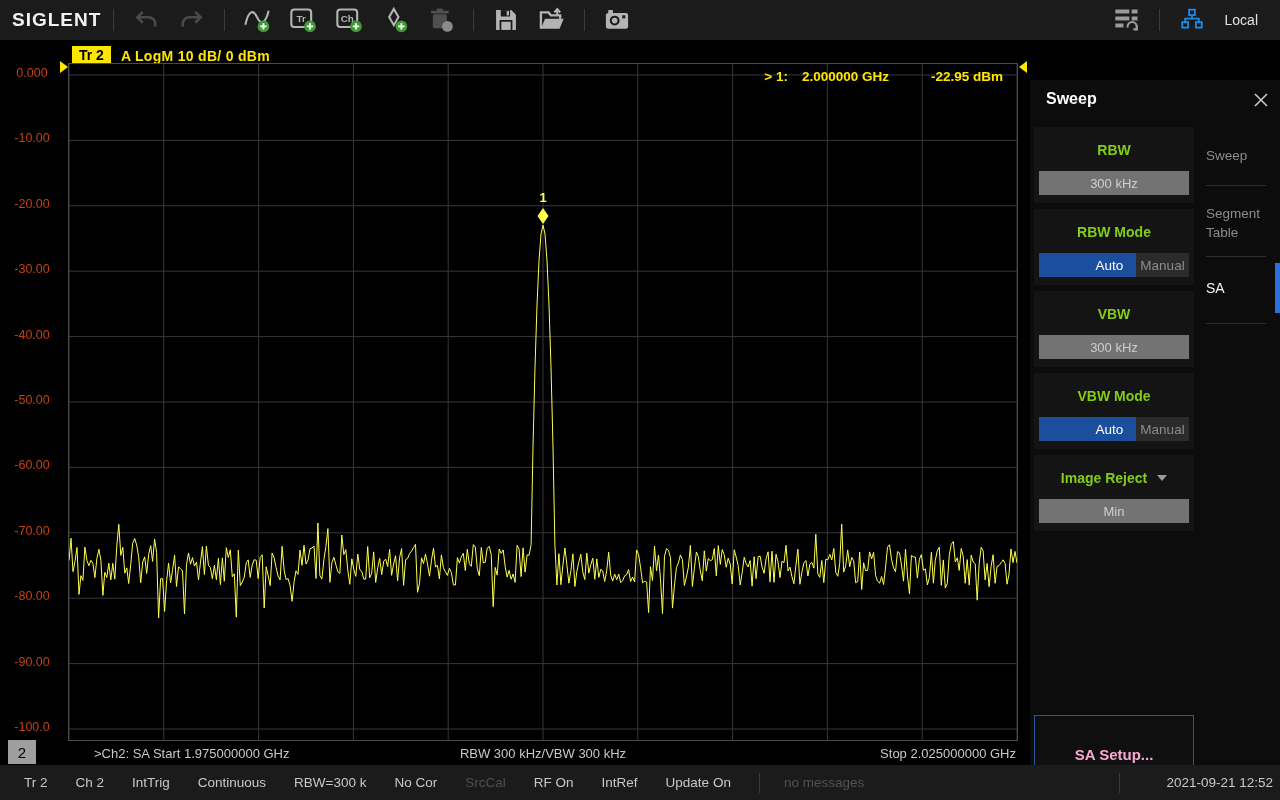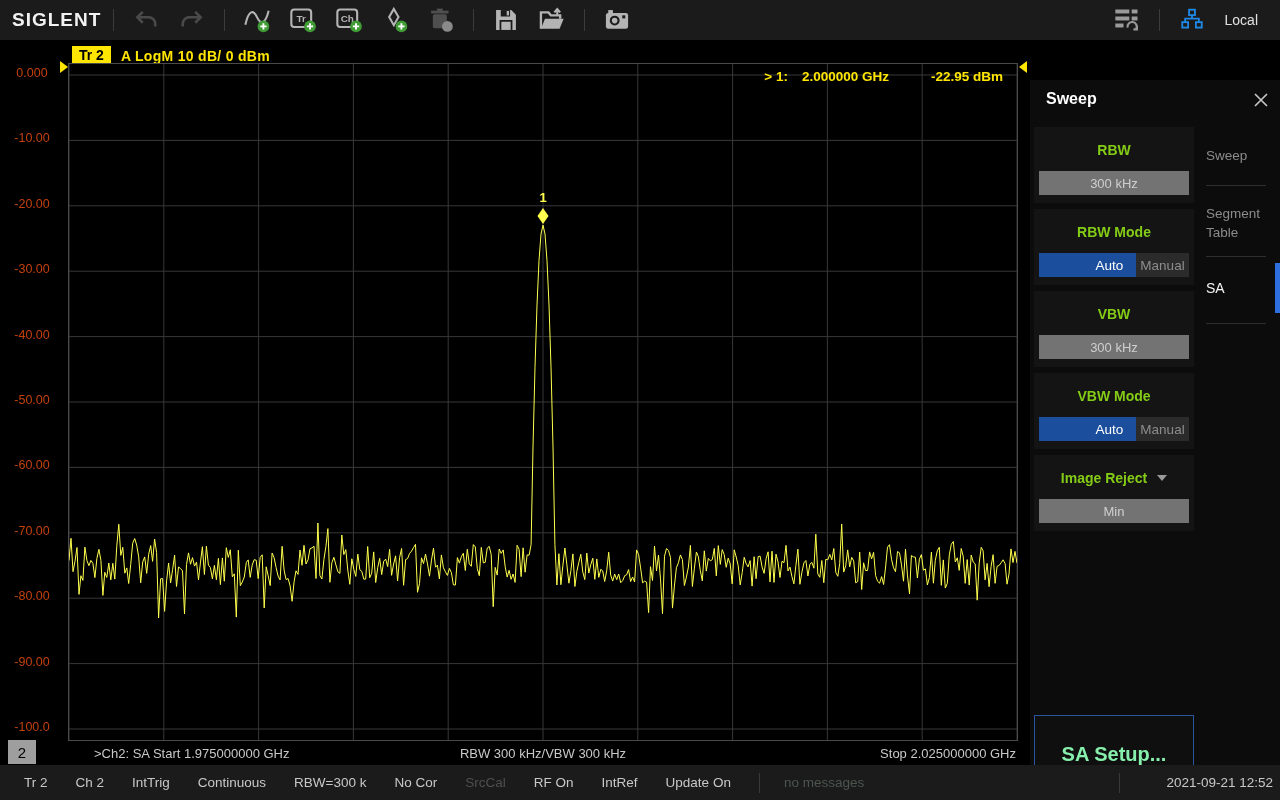--- a/index.html
+++ b/index.html
@@ -63,22 +63,22 @@
                     border-left:5px solid transparent; border-right:5px solid transparent;
                     border-top:6px solid #9a9a9a; }
   .p-value { margin:13px 5px 0; height:24px; background:#737373; color:#cfcfcf;
              font-size:13px; display:flex; align-items:center; justify-content:center; }
   .p-toggle { margin:13px 5px 0; height:24px; display:flex; }
   .p-toggle > div { flex:1; display:flex; align-items:center; justify-content:center; font-size:13.5px; }
   .opt-on  { background:#1b4f9d; color:#fff;padding-left:44px; }
   .opt-off { background:#2b2b2b; color:#8c8c8c; }
 
   .sa-setup { position:absolute; left:4px; top:635px; width:160px; height:78px;
-              background:#0f0f0f; border:1px solid #29559d; color:#86efac;
-              font-size:20px; font-weight:bold; display:flex; align-items:center; justify-content:center; }
+              background:#0f0f0f; border:1px solid #29559d; color:#f9a8d4;
+              font-size:15px; font-weight:bold; display:flex; align-items:center; justify-content:center; }
 
   .tab-rail { position:absolute; right:0; top:0; width:84px; height:725px; }
   .rail-tab { position:absolute; left:10px; color:#8c8c8c; font-size:13.5px; line-height:19px; width:66px; }
   .rail-tab.active { color:#f5f5f5; font-size:14px; }
   .rail-sep { position:absolute; left:10px; width:60px; height:1px; background:#2e2e2e; }
   .rail-indicator { position:absolute; right:0; width:5px; height:50px; background:#2e6fe0; }
 
   
   .statusbar { position:absolute; left:0; top:765px; width:1280px; height:35px; background:#1b1b1b;
                display:flex; align-items:center; color:#c8c8c8; font-size:13.5px; padding-left:24px; }

